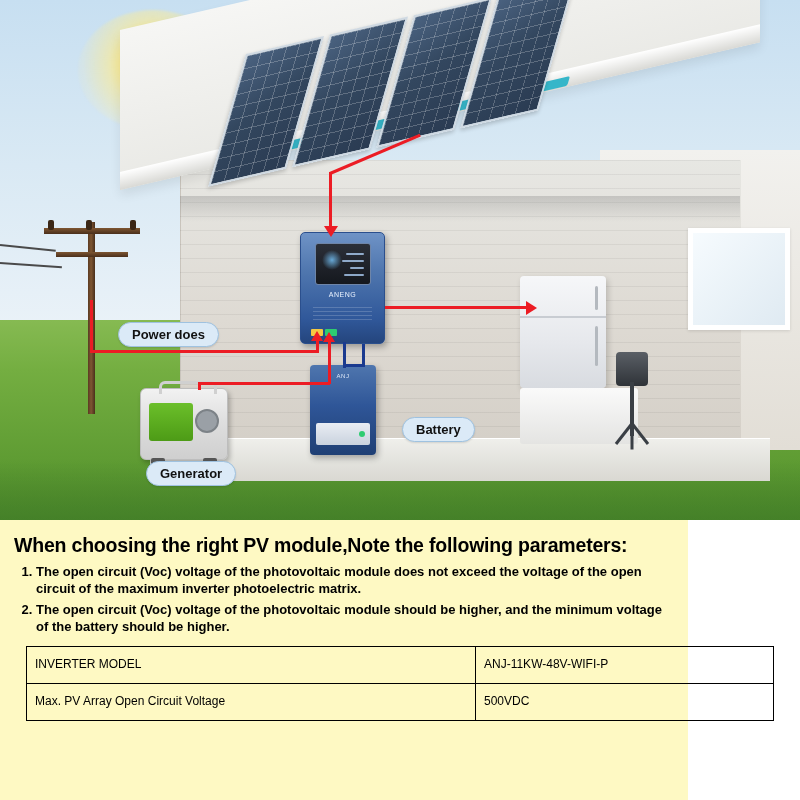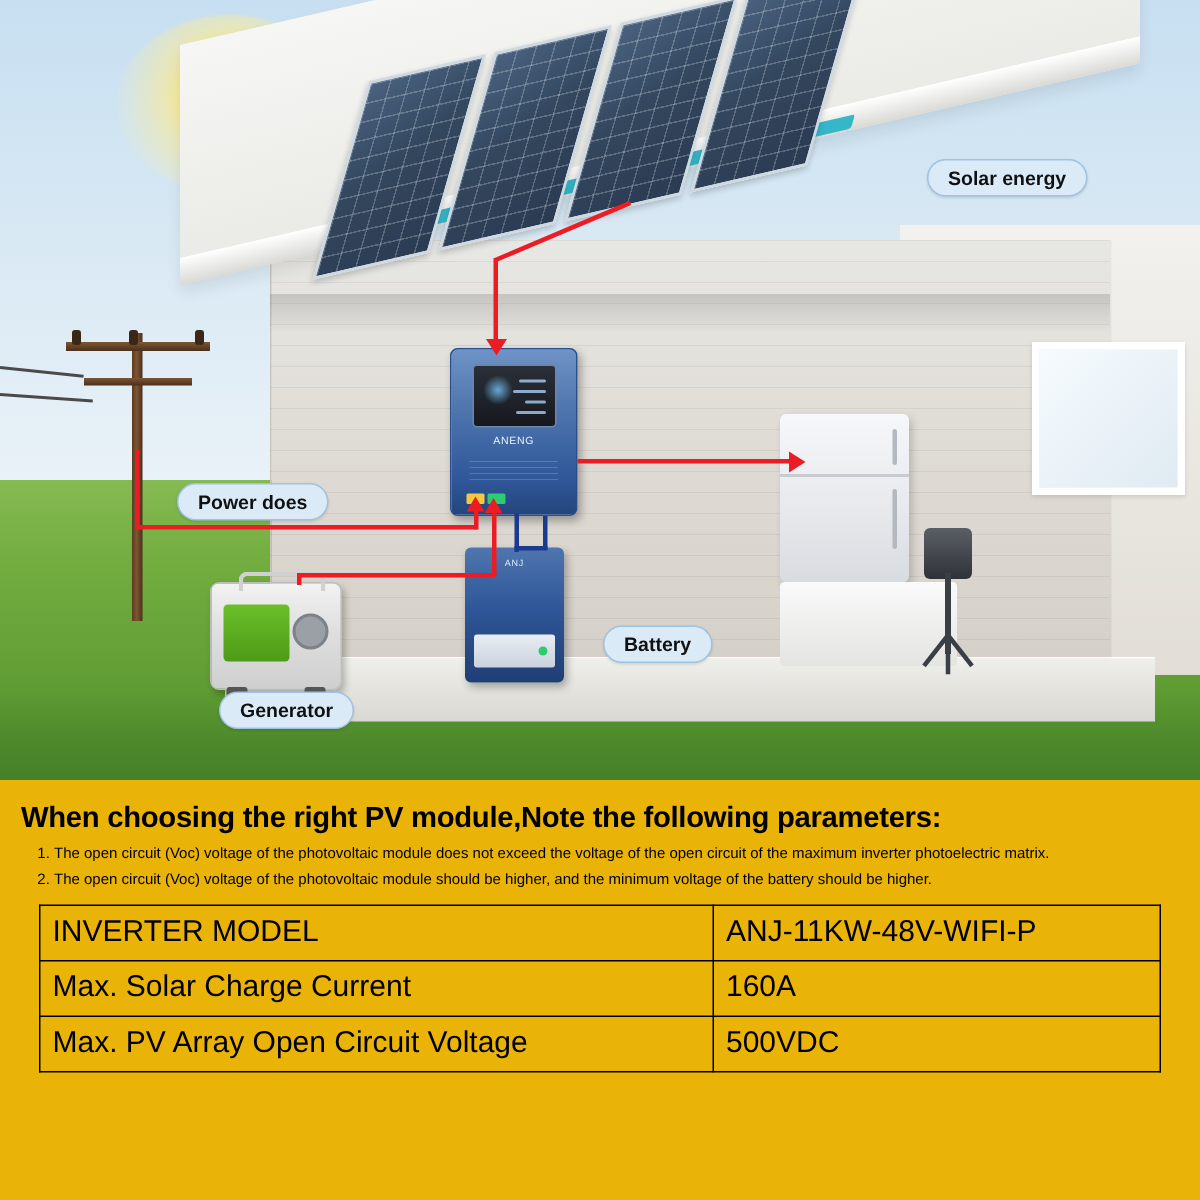--- a/index.html
+++ b/index.html
@@ -326,45 +326,46 @@
     font-size: 13px;
     padding: 4px 13px;
     white-space: nowrap;
     box-shadow: 0 1px 2px rgba(0,0,0,0.12);
     font-family: "Liberation Sans", sans-serif;
   }
 
   
   .content {
     position: absolute;
-    left: 0; top: 520px; width: 800px; height: 280px;
-    background: #eab308;
+    left: 0; top: 520px; width: 688px; height: 280px;
+    background: #fef9c3;
     padding: 0;
   }
   .heading {
     font-size: 19.5px;
     font-weight: bold;
     color: #000;
     margin: 14px 0 6px 14px;
     letter-spacing: -0.2px;
   }
   ol.notes {
     margin: 0 14px 0 14px;
     padding-left: 22px;
-    font-size: 10px;
+    font-size: 13px;
     line-height: 1.32;
     color: #000;
+    font-weight: bold;
   }
   ol.notes li { margin-bottom: 4px; }
 
   table.spec {
     margin: 10px 0 0 26px;
     border-collapse: collapse;
     width: 748px;
-    font-size: 20px;
+    font-size: 12px;
     color: #000;
   }
   table.spec td {
     border: 1px solid #000;
     padding: 5px 8px 6px 8px;
     height: 25px;
   }
   table.spec td.k { width: 432px; }
 </style>
 </head>
@@ -470,23 +471,20 @@
     <div class="wire" style="left:198px;top:386px;width:3px;height:-0px;"></div>
     <div class="wire" style="left:198px;top:382px;width:132px;height:3px;"></div>
     <div class="wire" style="left:198px;top:382px;width:3px;height:8px;"></div>
     <div class="wire" style="left:328px;top:340px;width:3px;height:44px;"></div>
     <div class="arrow-head" style="left:323px;top:332px;border-left:6px solid transparent;border-right:6px solid transparent;border-bottom:10px solid #ec1c24;"></div>
 
     <div class="wire-blue" style="left:343px;top:342px;width:3px;height:26px;"></div>
     <div class="wire-blue" style="left:343px;top:364px;width:22px;height:3px;"></div>
     <div class="wire-blue" style="left:362px;top:344px;width:3px;height:22px;"></div>
 
-    <div class="label" style="left:618px;top:106px;">
-      <span>Solar energy</span>
-    </div>
     <div class="label" style="left:118px;top:322px;">
       <span>Power does</span>
     </div>
     <div class="label" style="left:402px;top:417px;">
       <span>Battery</span>
     </div>
     <div class="label" style="left:146px;top:461px;">
       <span>Generator</span>
     </div>
   </div>
@@ -498,24 +496,20 @@
     <ol class="notes">
       <li>The open circuit (Voc) voltage of the photovoltaic module does not exceed the voltage of the open circuit of the maximum inverter photoelectric matrix.</li>
       <li>The open circuit (Voc) voltage of the photovoltaic module should be higher, and the minimum voltage of the battery should be higher.</li>
     </ol>
 
     <table class="spec">
       <tbody>
         <tr>
           <td class="k">INVERTER MODEL</td>
           <td>ANJ-11KW-48V-WIFI-P</td>
-        </tr>
-        <tr>
-          <td class="k">Max. Solar Charge Current</td>
-          <td>160A</td>
         </tr>
         <tr>
           <td class="k">Max. PV Array Open Circuit Voltage</td>
           <td>500VDC</td>
         </tr>
       </tbody>
     </table>
   </div>
 </div>
 

